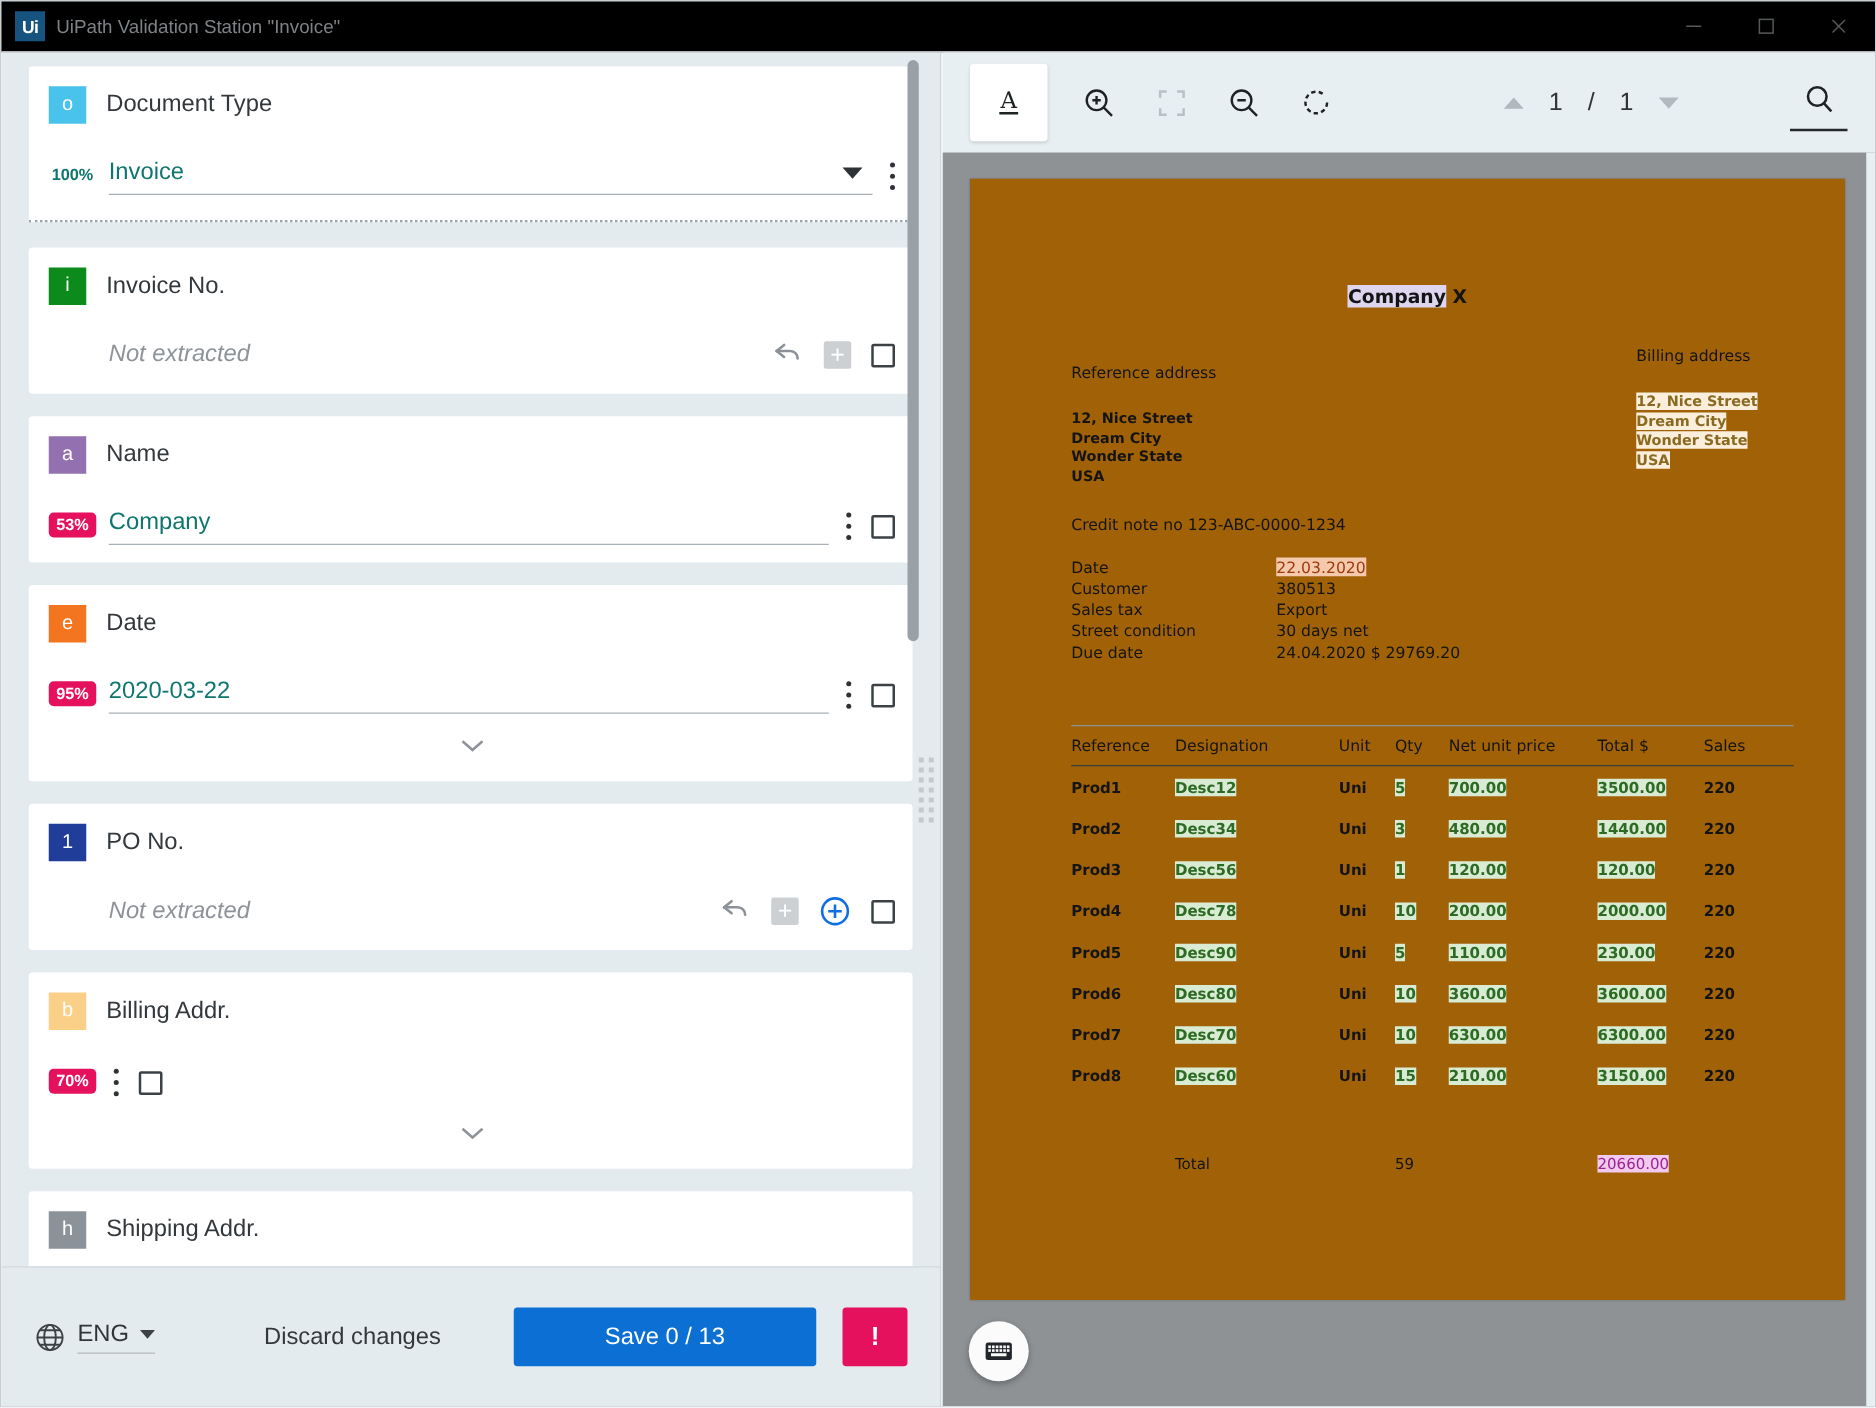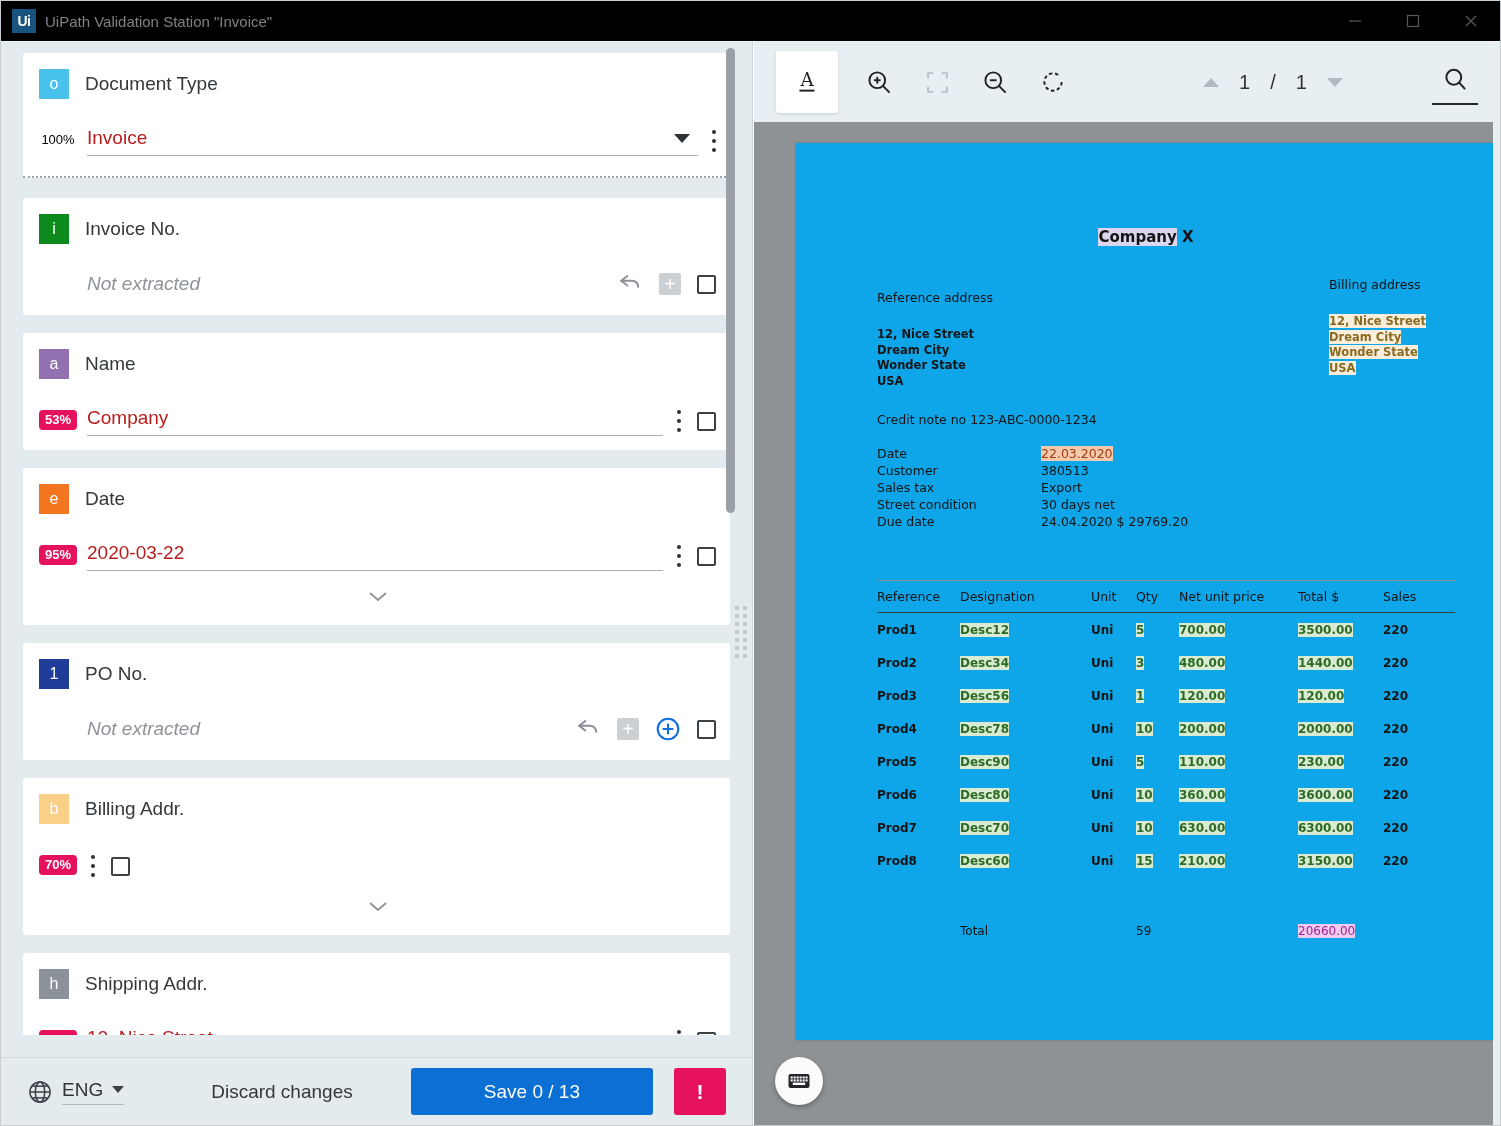--- a/index.html
+++ b/index.html
@@ -86,33 +86,33 @@
     flex: 0 0 auto;
     background: #e6115c; color: #fff;
     font-size: 13px; font-weight: bold;
     padding: 3px 6px 4px 6px;
     border-radius: 4px;
     line-height: 1;
     margin-bottom: 6px;
     min-width: 38px; text-align: center;
   }
   .conf.plain {
-    background: transparent; color: #000000;
-    font-weight: normal; font-size: 13px; padding: 3px 2px 4px 2px;
+    background: transparent; color: #0f766e;
+    font-weight: bold; font-size: 13px; padding: 3px 2px 4px 2px;
   }
   .value-wrap {
     flex: 1 1 auto; margin-left: 10px;
     border-bottom: 1px solid #a9b0b5;
     padding-bottom: 6px;
     display: flex; align-items: center;
     position: relative;
   }
   .value-wrap.noline { border-bottom: none; }
   .value-text {
-    font-size: 19px; color: #b91c1c; flex: 1 1 auto;
+    font-size: 19px; color: #0f766e; flex: 1 1 auto;
     white-space: nowrap; overflow: hidden;
   }
   .value-text.empty { color: #8d9398; font-style: italic; }
   .row-actions {
     flex: 0 0 auto; display: flex; align-items: center; gap: 16px;
     margin-left: 14px; margin-bottom: 4px;
   }
   .icon-btn {
     display: flex; align-items: center; justify-content: center;
     color: #3d4347;
@@ -150,21 +150,21 @@
   .grip {
     position: absolute; right: 5px; top: 564px;
     width: 12px; height: 56px;
     display: grid; grid-template-columns: 4px 4px; gap: 4px 4px;
     align-content: start;
   }
   .grip b { display: block; width: 4px; height: 4px; background: #c3cace; }
 
   
   .actionbar {
-    position: absolute; left: 0; right: 0; bottom: 0; height: 68px;
+    position: absolute; left: 0; right: 0; bottom: 0; height: 112px;
     background: #e4ebee;
     border-top: 1px solid #d2dade;
     display: flex; align-items: center;
     padding: 0 26px;
   }
   .lang {
     display: flex; align-items: center; gap: 9px;
     color: #33383c;
   }
   .globe { width: 26px; height: 26px; color: #3b4145; }
@@ -233,23 +233,22 @@
   }
 
   .pdf-stage {
     position: absolute; top: 80px; left: 0; right: 0; bottom: 0;
     background: #8f9295;
     overflow: hidden;
   }
   .page {
     position: absolute; top: 21px; left: 22px;
     width: 700px; height: 897px;
-    background: #0ea5e9;
+    background: #a16207;
     box-shadow: 0 0 2px rgba(0,0,0,0.25);
-    margin-left: 20px;
   }
   .page-inner {
     position: relative; width: 100%; height: 100%;
     font-family: "DejaVu Sans", sans-serif;
     color: #141414;
   }
   .doc-title {
     position: absolute; top: 85px; left: 0; right: 0;
     text-align: center; font-size: 15px; font-weight: bold;
   }

